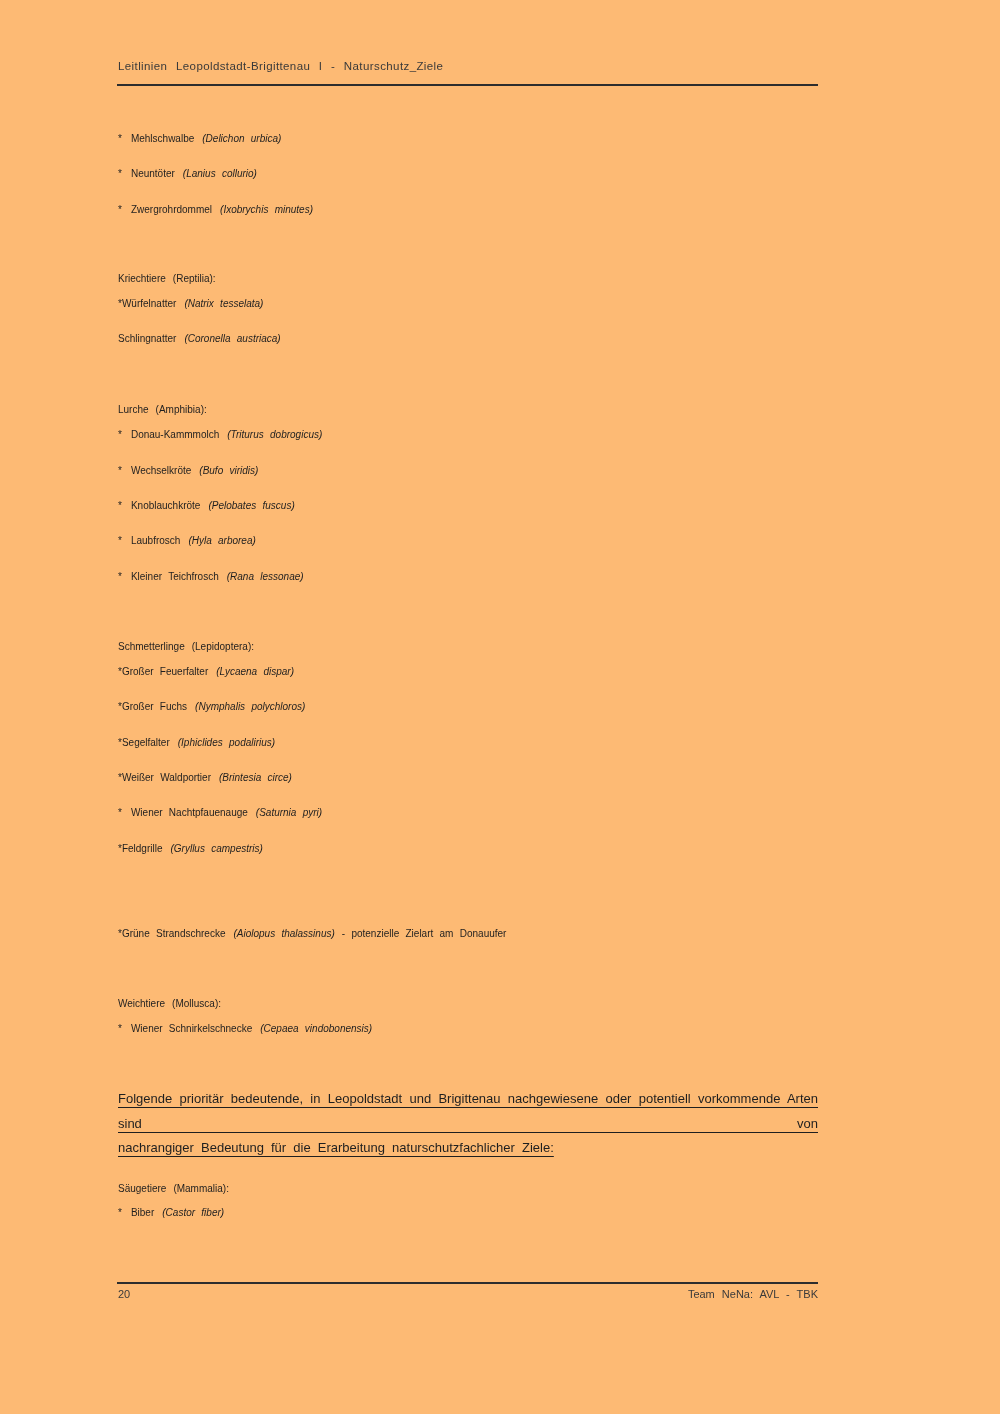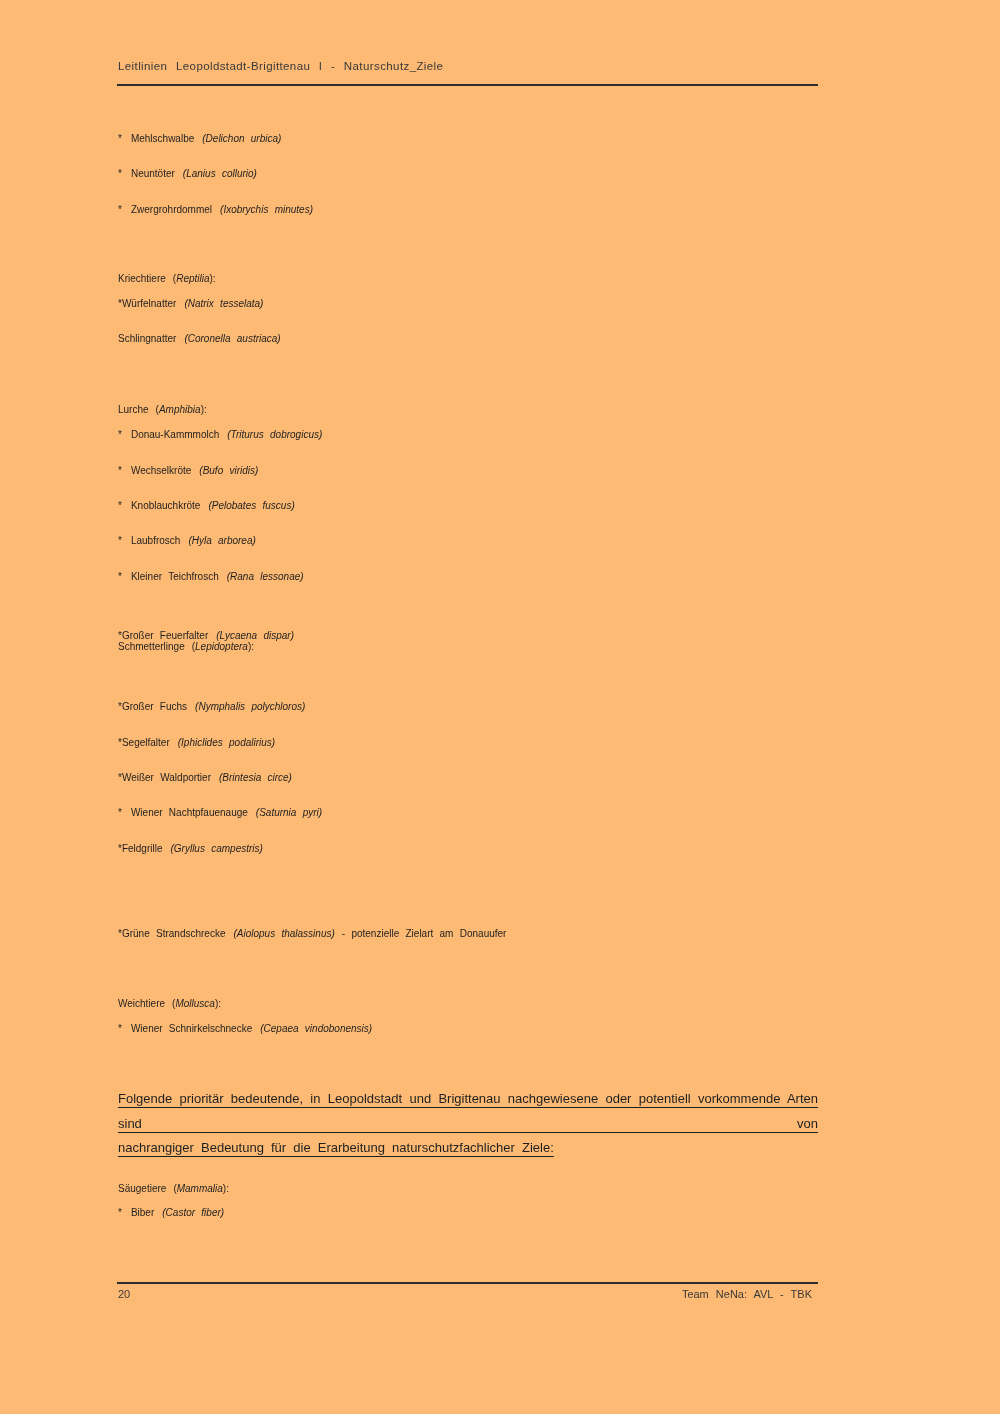--- a/index.html
+++ b/index.html
@@ -46,21 +46,20 @@
     white-space: nowrap;
     color: #1f1f1f;
   }
   .star { display: inline-block; }
   .star.gap { margin-right: 9px; }
   .lat {
     font-style: italic;
     margin-left: 8px;
   }
   .lat-cat {
-    font-style: italic;
   }
   .pu { }
   .pu.open { margin-left: 7px; }
   .suffix { margin-left: 7px; text-align: right; }
   .para {
     position: absolute;
     left: 118px;
     top: 1087px;
     width: 700px;
     font-size: 13px;
@@ -79,21 +78,21 @@
   }
   .footer-left {
     position: absolute;
     left: 118px;
     top: 1288px;
     font-size: 11px;
     color: #3a3a3a;
   }
   .footer-right {
     position: absolute;
-    left: 112px;
+    left: 118px;
     top: 1288px;
     width: 700px;
     text-align: right;
     font-size: 11px;
     word-spacing: 4px;
     color: #3a3a3a;
   }
 </style>
 </head>
 <body>
@@ -122,21 +121,21 @@
   <div class="line" style="top:463px"><span class="star gap">*</span><span class="de">Wechselkröte</span><span class="lat">(Bufo viridis)</span></div>
 
   <div class="line" style="top:498px"><span class="star gap">*</span><span class="de">Knoblauchkröte</span><span class="lat">(Pelobates fuscus)</span></div>
 
   <div class="line" style="top:533px"><span class="star gap">*</span><span class="de">Laubfrosch</span><span class="lat">(Hyla arborea)</span></div>
 
   <div class="line" style="top:569px"><span class="star gap">*</span><span class="de">Kleiner Teichfrosch</span><span class="lat">(Rana lessonae)</span></div>
 
   <div class="line" style="top:639px"><span class="de">Schmetterlinge</span><span class="pu open">(</span><span class="lat-cat">Lepidoptera</span><span class="pu">):</span></div>
 
-  <div class="line" style="top:628px"><span class="star">*</span><span class="de">Großer Feuerfalter</span><span class="lat">(Lycaena dispar)</span></div>
+  <div class="line" style="top:664px"><span class="star">*</span><span class="de">Großer Feuerfalter</span><span class="lat">(Lycaena dispar)</span></div>
 
   <div class="line" style="top:699px"><span class="star">*</span><span class="de">Großer Fuchs</span><span class="lat">(Nymphalis polychloros)</span></div>
 
   <div class="line" style="top:735px"><span class="star">*</span><span class="de">Segelfalter</span><span class="lat">(Iphiclides podalirius)</span></div>
 
   <div class="line" style="top:770px"><span class="star">*</span><span class="de">Weißer Waldportier</span><span class="lat">(Brintesia circe)</span></div>
 
   <div class="line" style="top:805px"><span class="star gap">*</span><span class="de">Wiener Nachtpfauenauge</span><span class="lat">(Saturnia pyri)</span></div>
 
 

